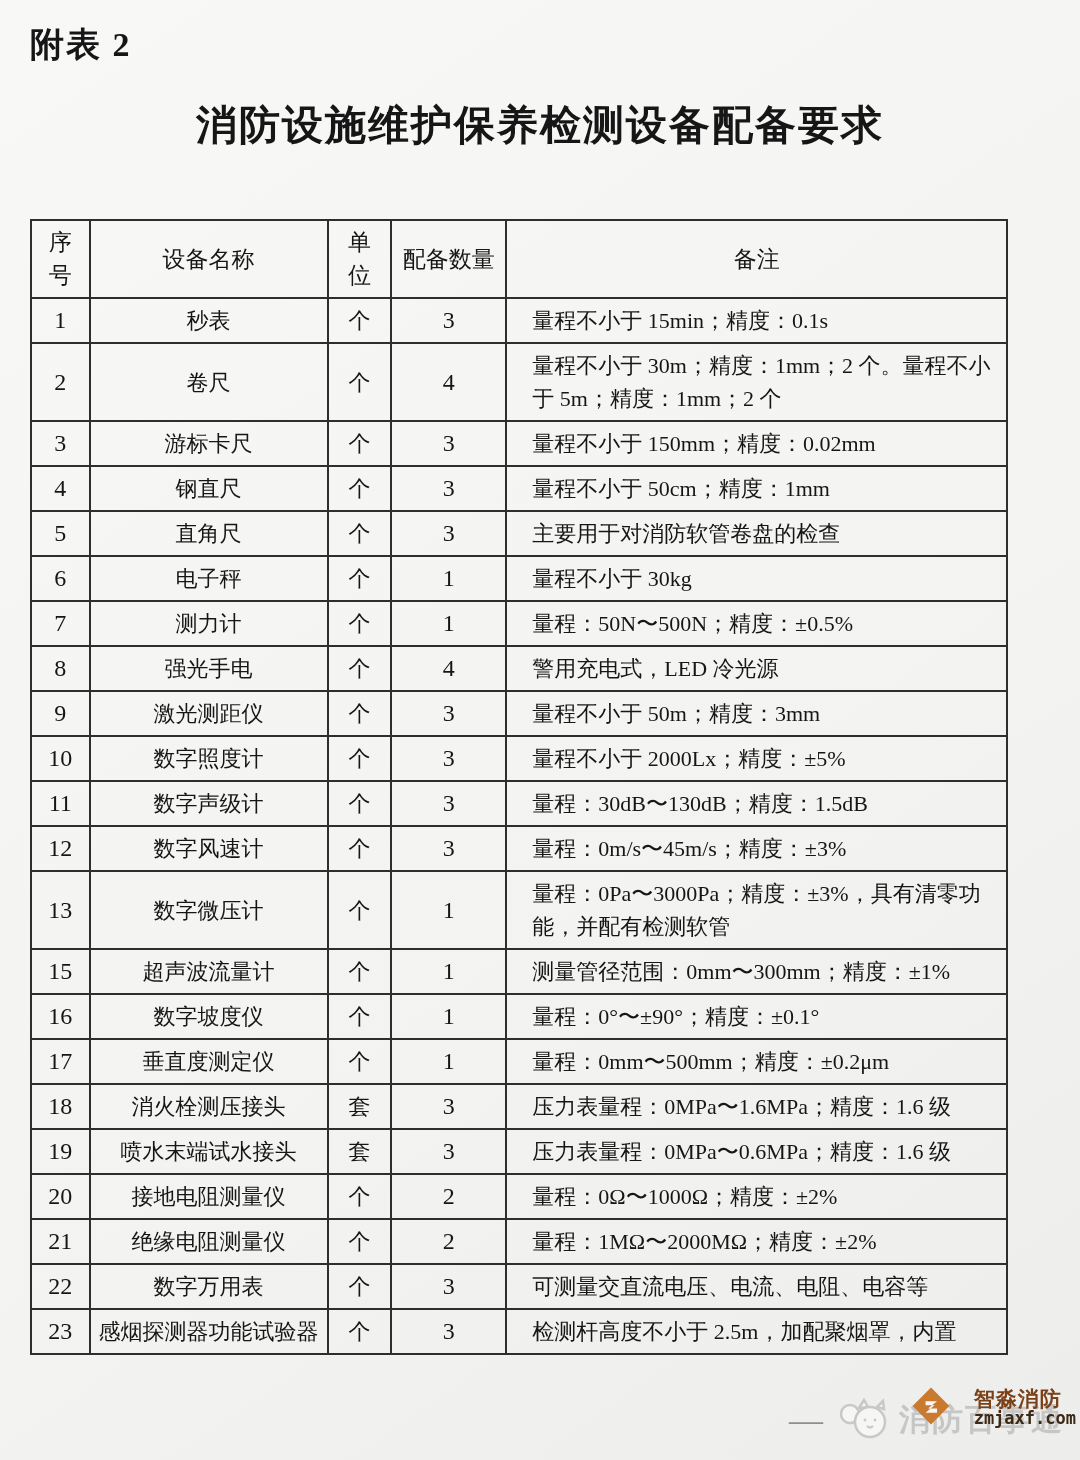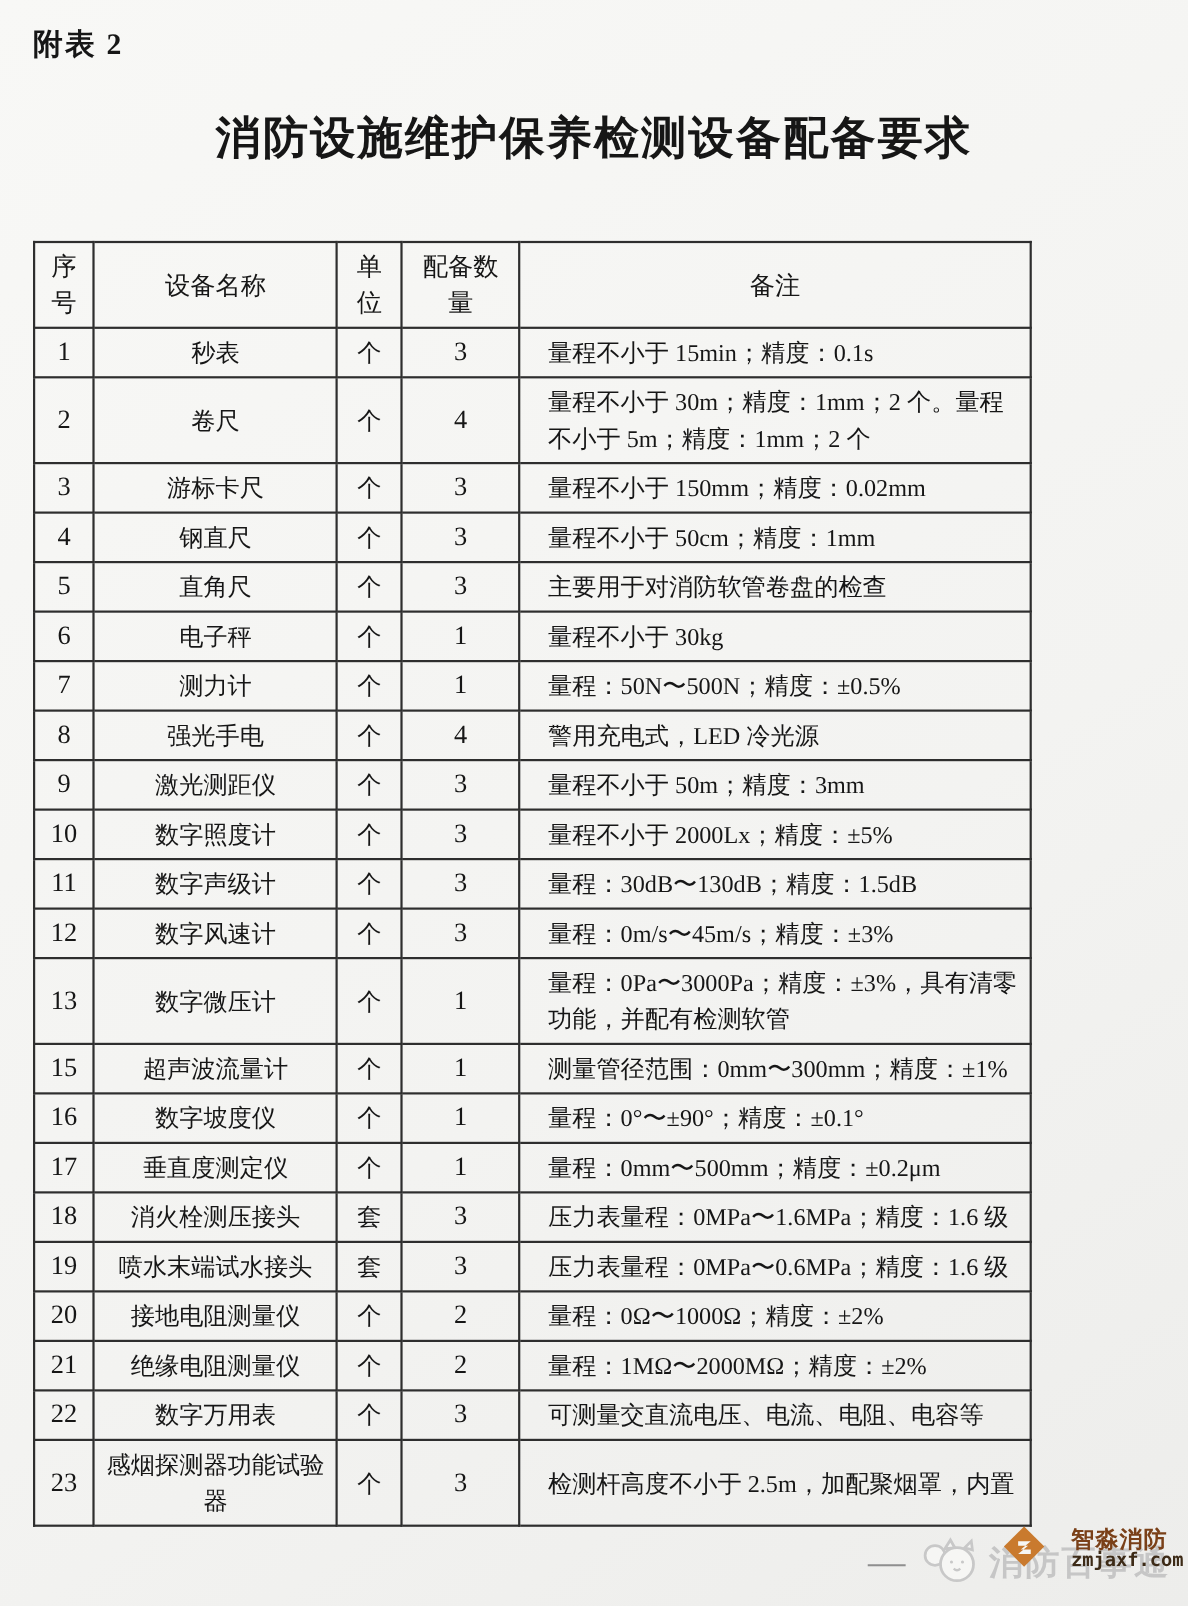--- a/index.html
+++ b/index.html
@@ -10,30 +10,30 @@
   .page{
     position:relative;
     width:1080px;height:1460px;
     margin:0 auto;
     background:linear-gradient(145deg,#f8f8f6 0%,#f3f3f1 60%,#ededeb 100%);
     color:#161616;
     overflow:hidden;
   }
   .corner-label{
     position:absolute;left:30px;top:22px;
-    font-size:27px;font-weight:bold;letter-spacing:2px;
+    font-size:34px;font-weight:bold;letter-spacing:2px;
   }
   .page-title{
     position:absolute;left:0;top:98px;width:100%;
     text-align:center;
     font-size:41px;font-weight:bold;letter-spacing:2px;
   }
   table.equip{
     position:absolute;left:30px;top:219px;
-    width:908px;
+    width:978px;
     border-collapse:collapse;
     table-layout:fixed;
     background:transparent;
   }
   table.equip th, table.equip td{
     border:2px solid #2e2e2e;
     padding:5px 8px;
     font-size:22px;
     line-height:33px;
     text-align:center;

